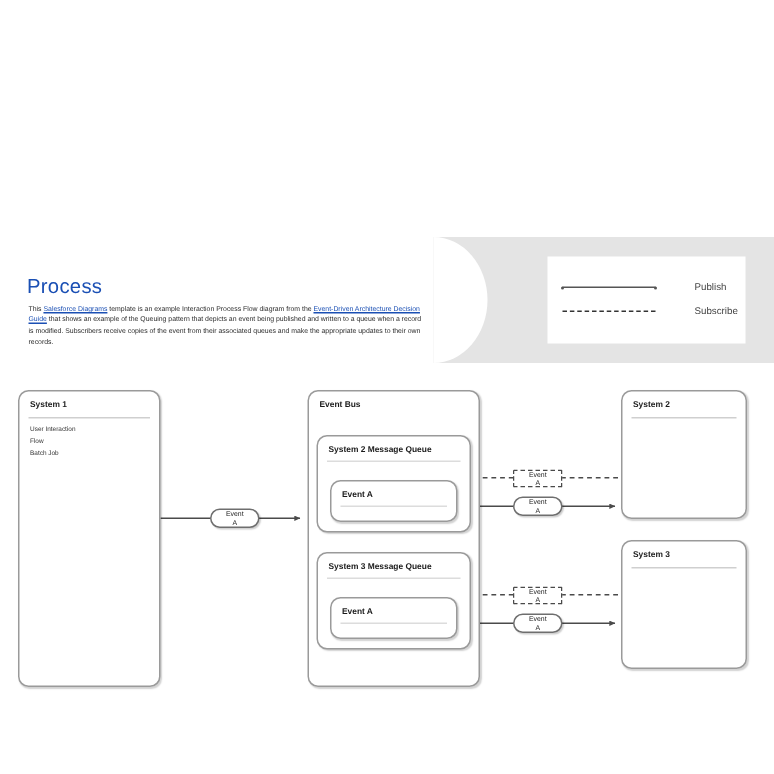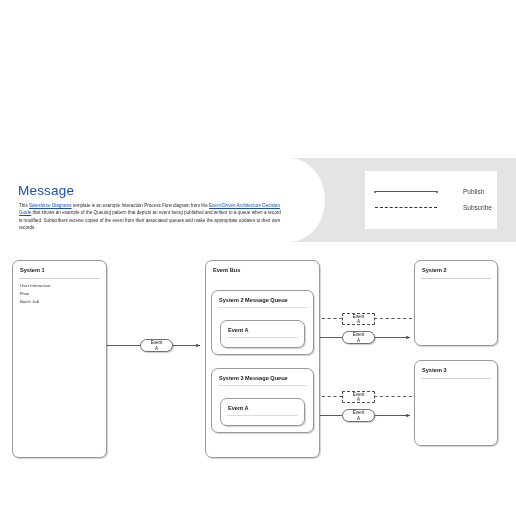--- a/index.html
+++ b/index.html
@@ -131,21 +131,21 @@
     <div class="legend-row r1">
       <span class="legend-line solid"></span>
       <span class="legend-label">Publish</span>
     </div>
     <div class="legend-row r2">
       <span class="legend-line dashed"></span>
       <span class="legend-label">Subscribe</span>
     </div>
   </div>
 
-  <div class="title">Message</div>
+  <div class="title">Process</div>
 
   <div class="desc">
     <span>This </span><a href="#">Salesforce Diagrams</a><span> template is an example Interaction Process Flow diagram from the </span><a href="#">Event-Driven Architecture Decision Guide</a><span> that shows an example of the Queuing pattern that depicts an event being published and written to a queue when a record is modified.  Subscribers receive copies of the event from their associated queues and make the appropriate updates to their own records.</span>
   </div>
 
   <svg id="wires">
     <defs>
       <marker id="arrow" markerWidth="5" markerHeight="5" refX="4.2" refY="2" orient="auto">
         <path d="M0,0 L4.4,2 L0,4 z" fill="#4a4a4a"></path>
       </marker>

